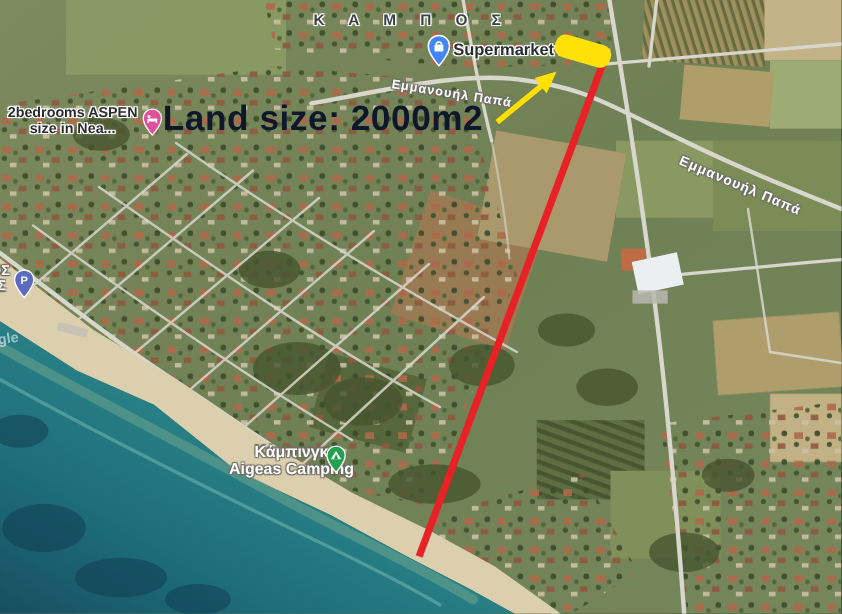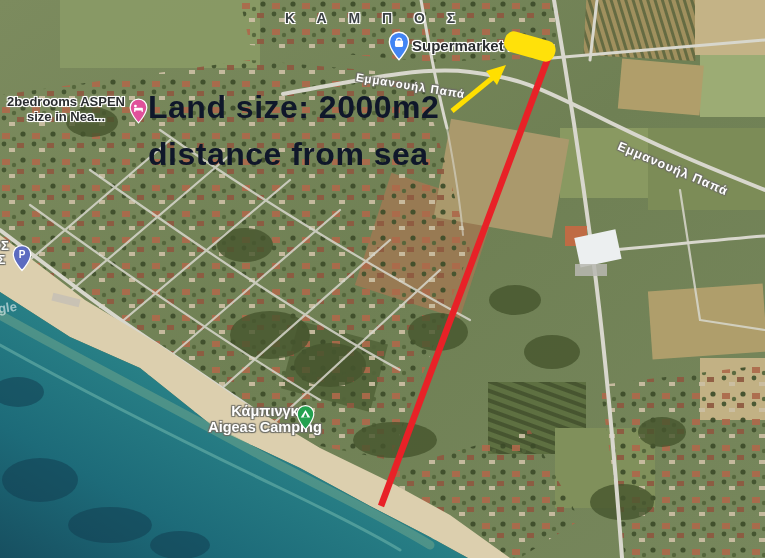--- a/index.html
+++ b/index.html
@@ -228,16 +228,15 @@
     <rect x="504" y="36" width="52" height="21" rx="9" fill="#ffe10a" transform="rotate(16 530 46)"></rect>
 
     <g>
       <line x1="452" y1="111" x2="496" y2="75" stroke="#ffdf00" stroke-width="5"></line>
       <polygon points="506,65 486,71 497,85" fill="#ffdf00"></polygon>
     </g>
   </svg>
 
   <div class="annotation-text nopt">
     <div>Land size: 2000m2</div>
-    <div>distance from sea</div>
   </div>
 
 </div>
 
 </body></html>

